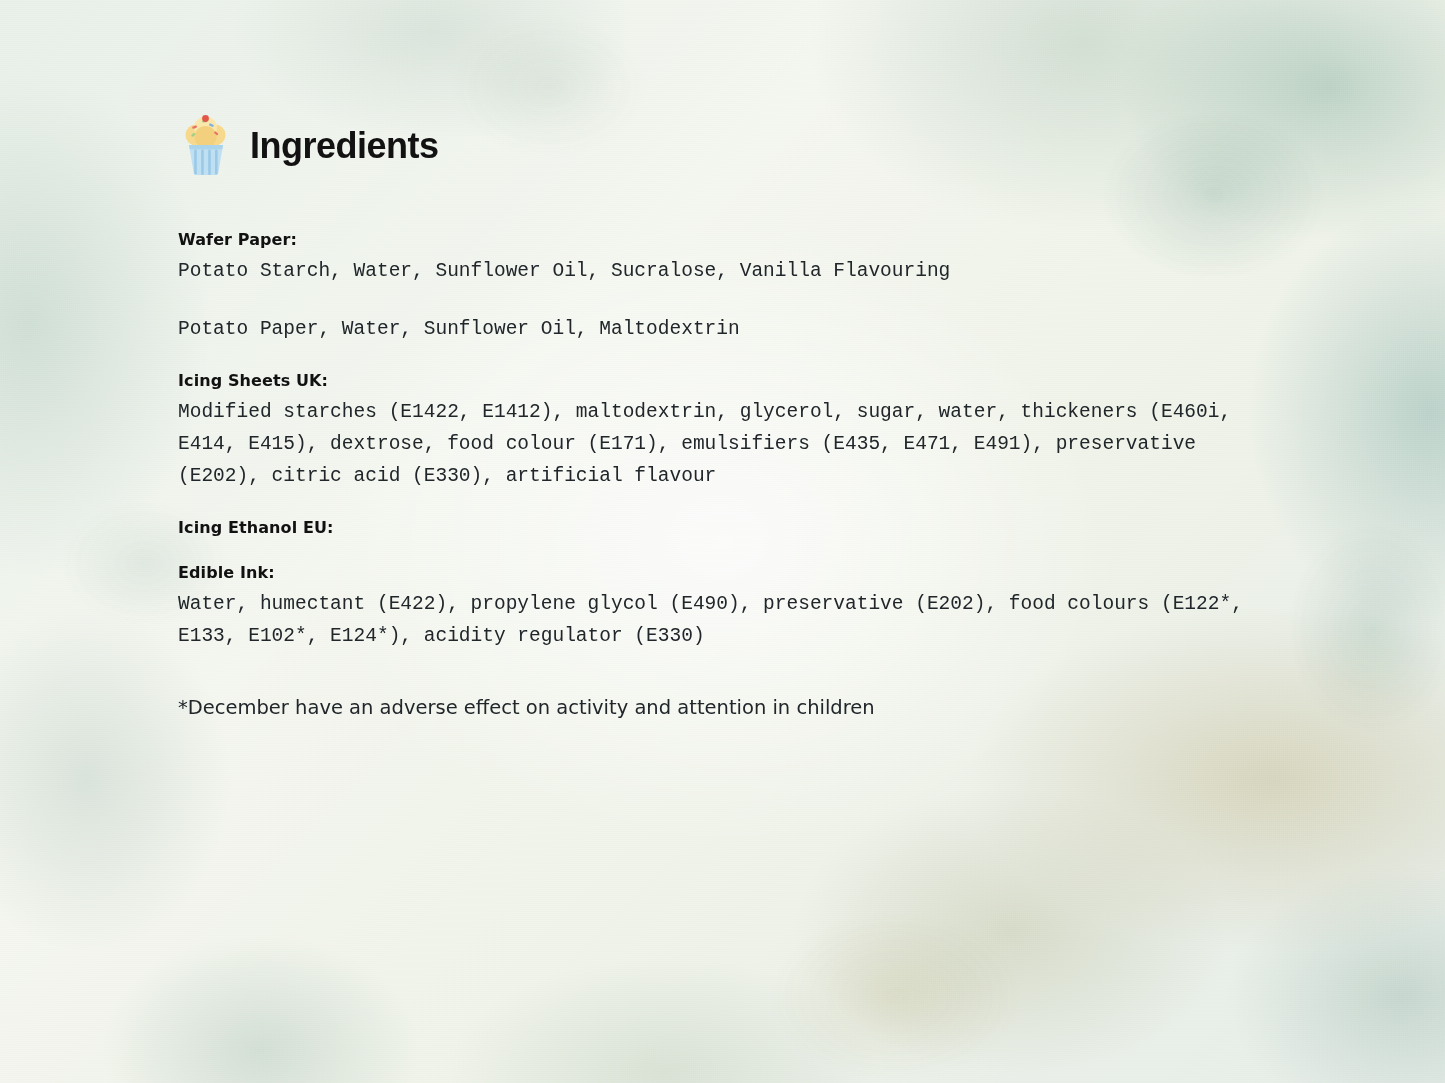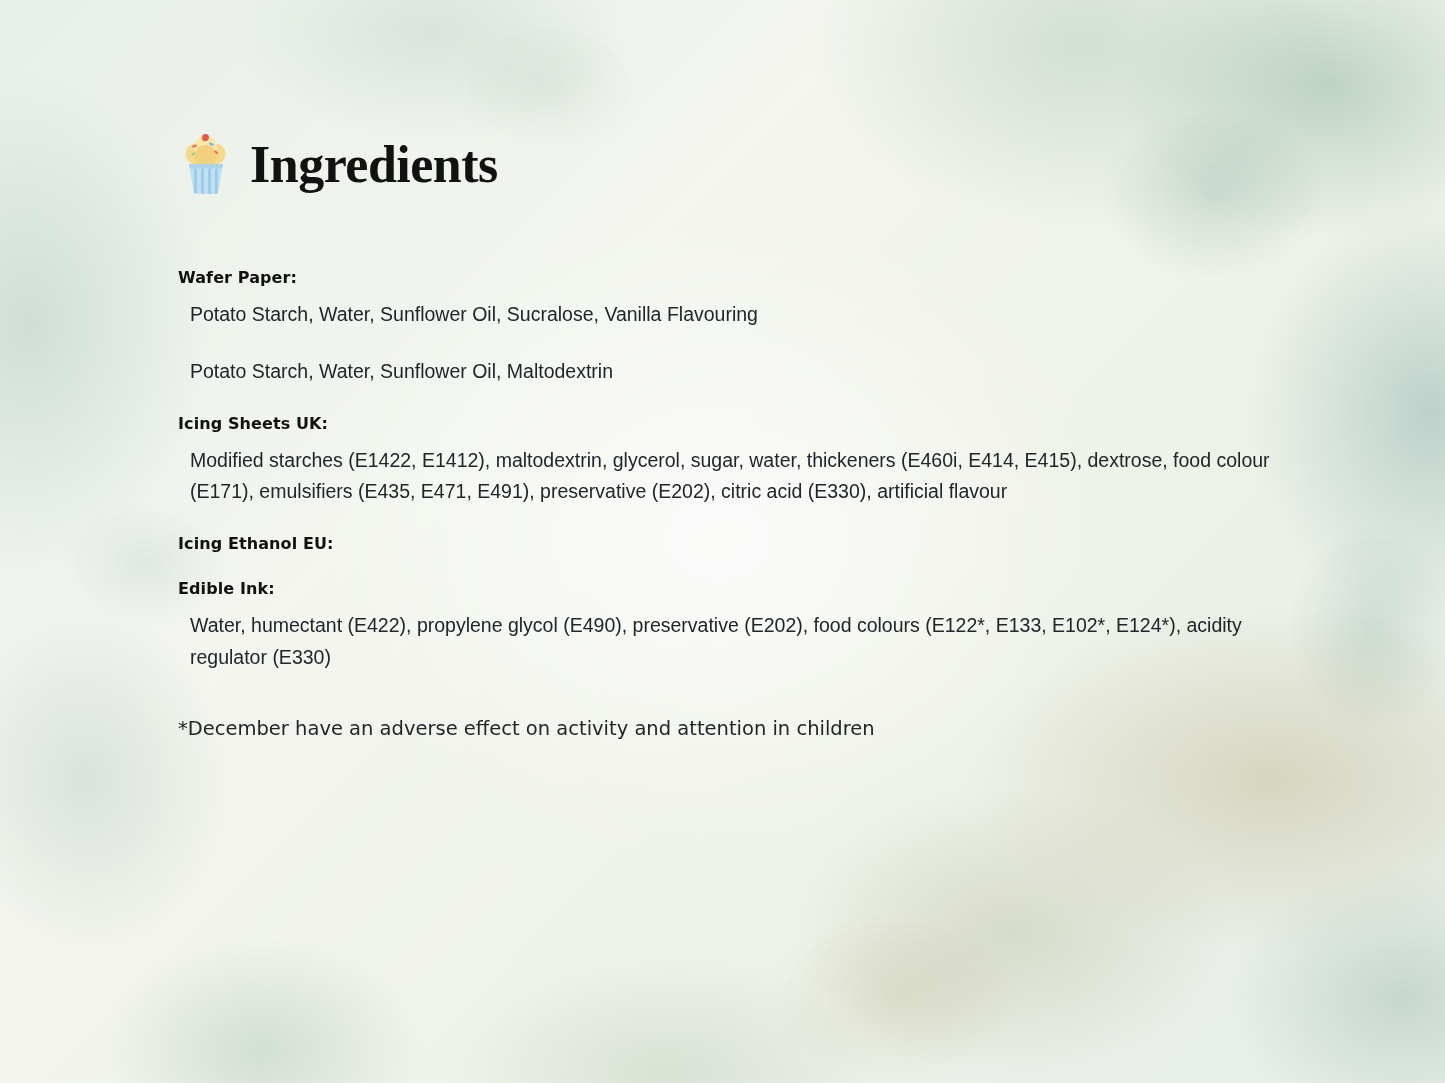--- a/index.html
+++ b/index.html
@@ -76,46 +76,46 @@
     gap: 16px;
     margin-bottom: 42px;
   }
   .cupcake {
     position: relative;
     width: 56px;
     height: 62px;
     flex: none;
   }
   .title {
-    font-family: Liberation Serif, serif;
+    font-family: Liberation Sans, sans-serif;
     font-weight: 700;
-    font-size: 52px;
+    font-size: 36px;
     letter-spacing: -0.5px;
     color: #121212;
     line-height: 1;
   }
 
   .block {
     margin-bottom: 26px;
   }
   .block-head {
     font-family: "DejaVu Sans", sans-serif;
     font-weight: 700;
     font-size: 16px;
     color: #111111;
     margin: 0 0 7px 0;
     letter-spacing: .1px;
   }
   .block-body {
-    font-family: Liberation Sans, sans-serif;
+    font-family: Liberation Mono, monospace;
     font-weight: 400;
     font-size: 19.5px;
     color: #20262a;
     line-height: 1.62;
-    margin: 12px;
+    margin: 0;
     max-width: 1105px;
   }
   .footnote {
     font-family: "DejaVu Sans", sans-serif;
     font-size: 19.5px;
     color: #20262a;
     margin-top: 44px;
   }
 </style>
 </head>
@@ -157,21 +157,21 @@
       </span>
       <h1 class="title">Ingredients</h1>
     </div>
 
     <div class="block">
       <p class="block-head">Wafer Paper:</p>
       <p class="block-body">Potato Starch, Water, Sunflower Oil, Sucralose, Vanilla Flavouring</p>
     </div>
 
     <div class="block">
-      <p class="block-body">Potato Starch, Water, Sunflower Oil, Maltodextrin</p>
+      <p class="block-body">Potato Paper, Water, Sunflower Oil, Maltodextrin</p>
     </div>
 
     <div class="block">
       <p class="block-head">Icing Sheets UK:</p>
       <p class="block-body">Modified starches (E1422, E1412), maltodextrin, glycerol, sugar, water, thickeners (E460i, E414, E415), dextrose, food colour (E171), emulsifiers (E435, E471, E491), preservative (E202), citric acid (E330), artificial flavour</p>
     </div>
 
     <div class="block">
       <p class="block-head">Icing Ethanol EU:</p>
     </div>

